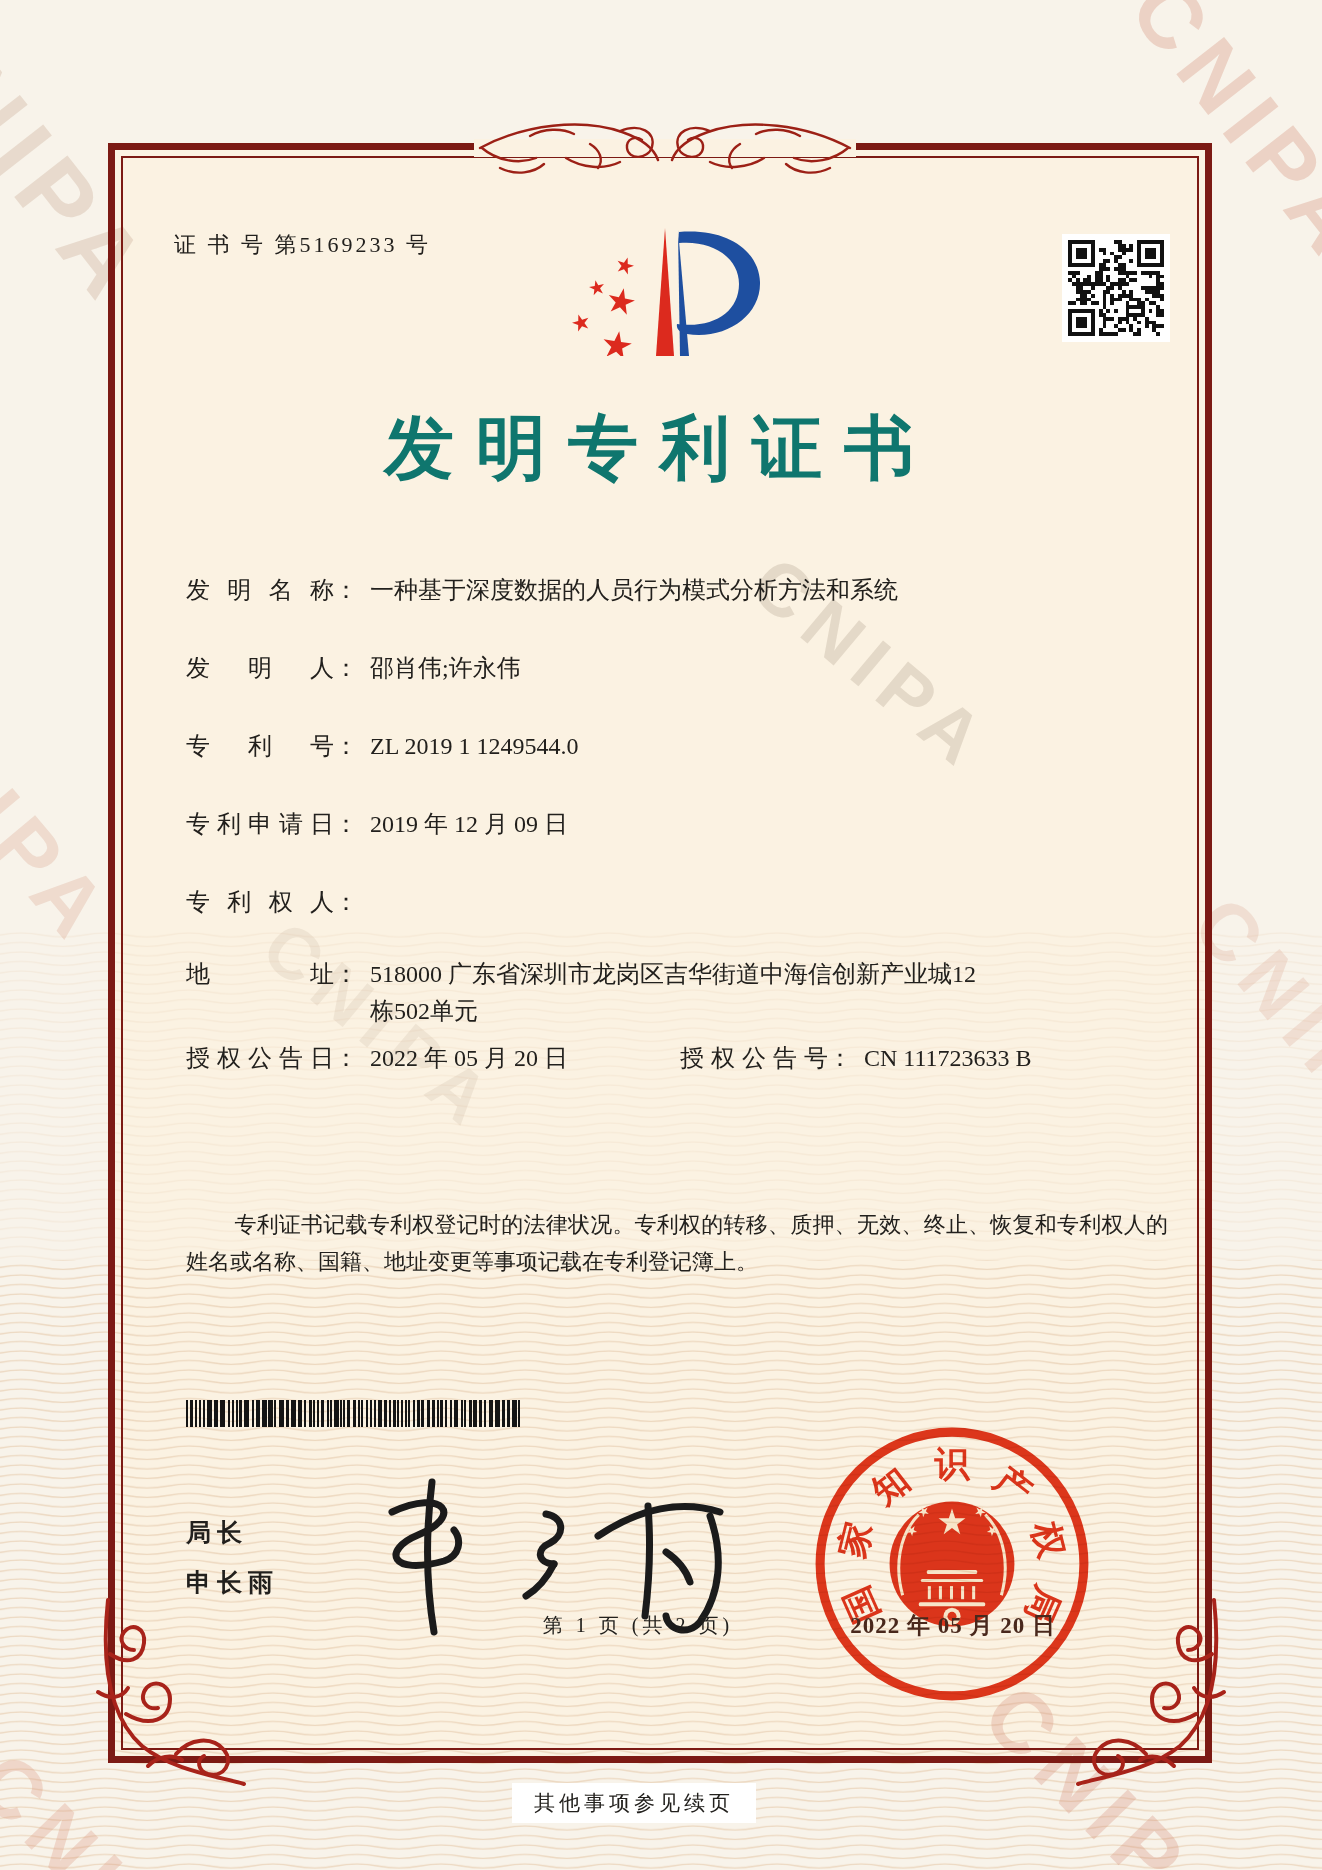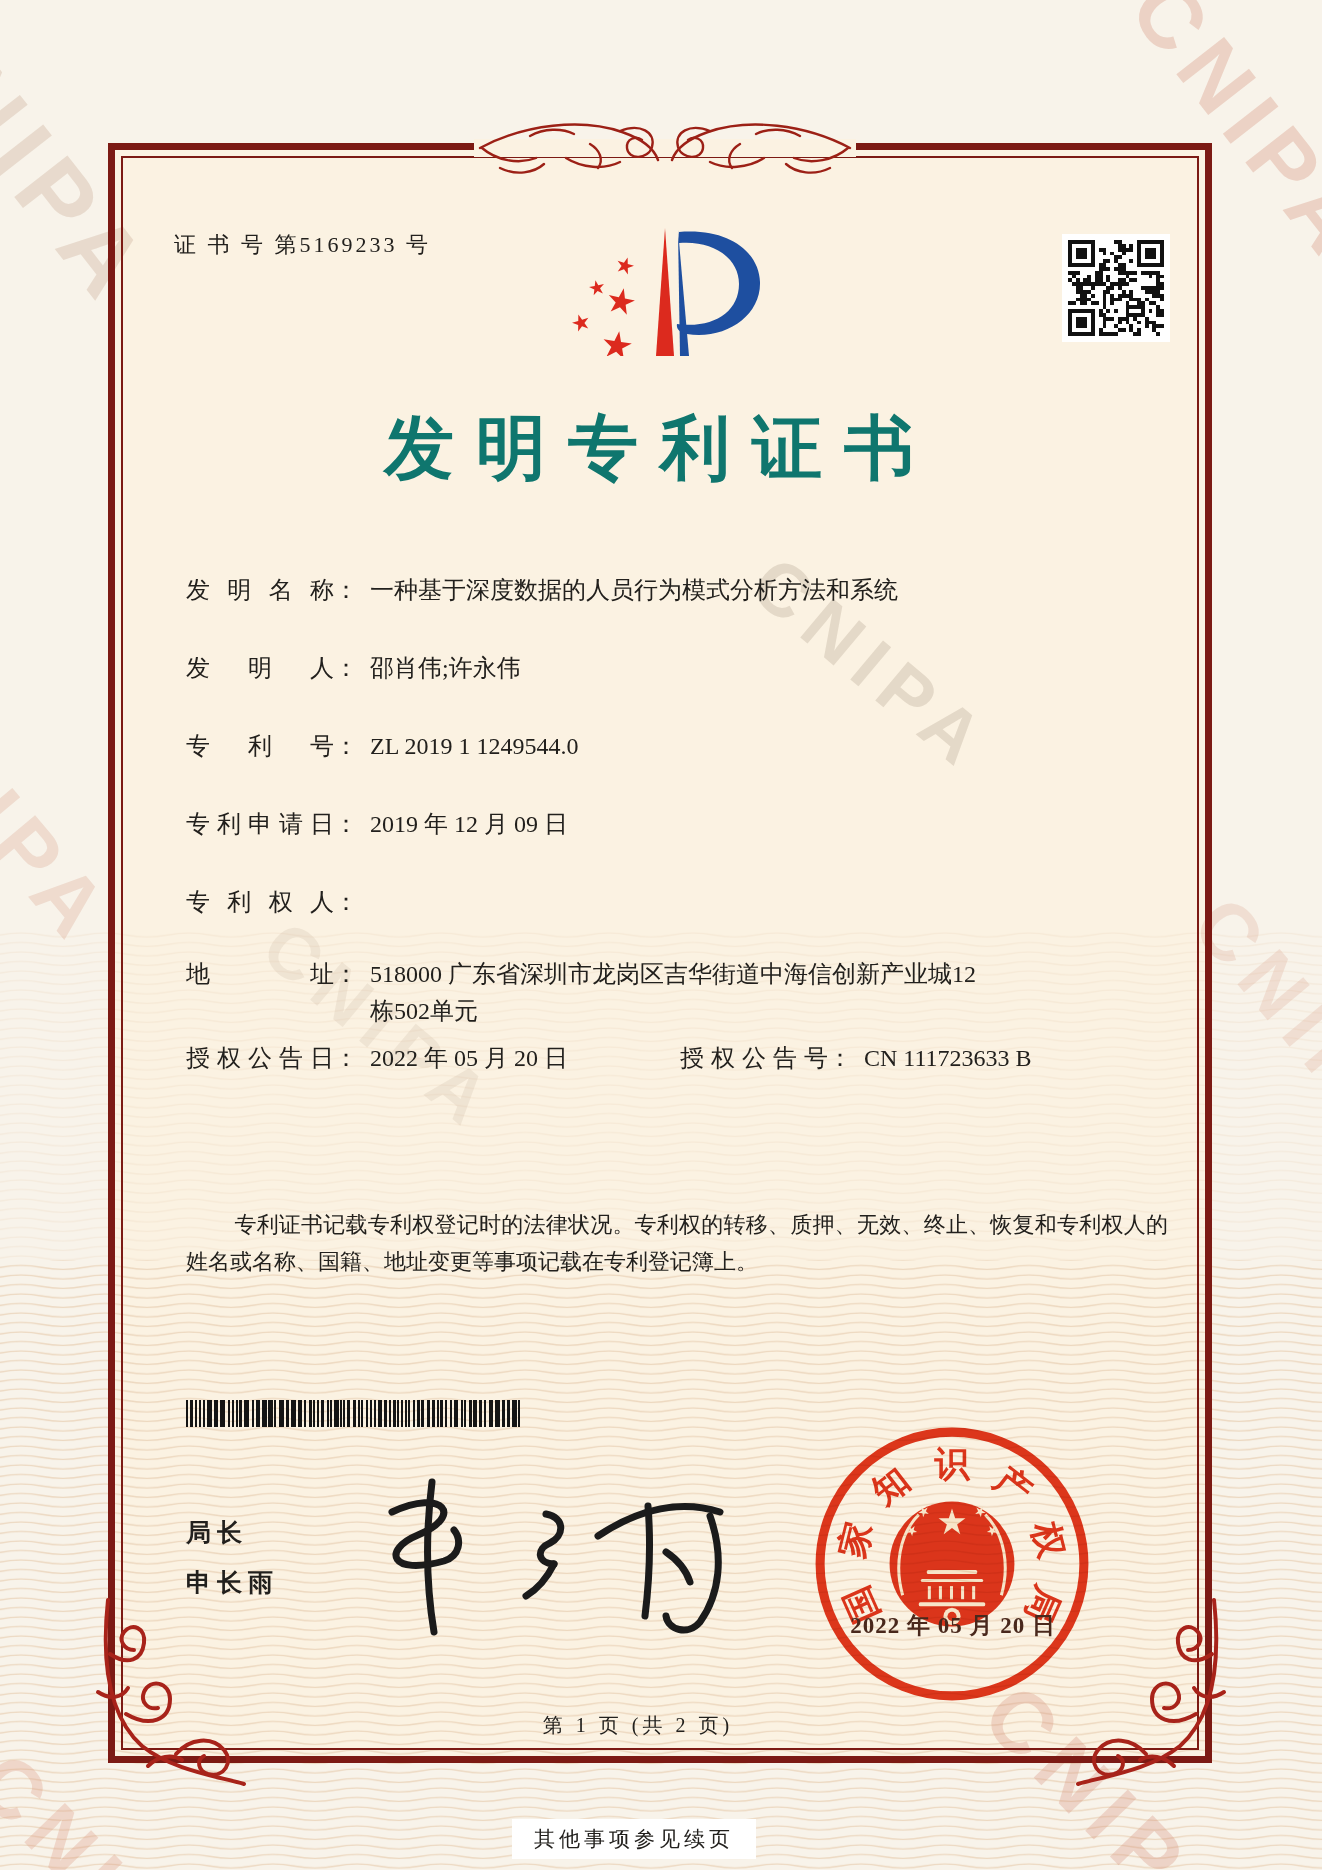--- a/index.html
+++ b/index.html
@@ -41,24 +41,24 @@
   #p1{top:1088px}#p2{top:1206px}
   .barcode{position:absolute;left:186px;top:1400px;width:342px;height:27px;}
   .signer{position:absolute;left:186px;font-size:25px;font-weight:600;
           font-family:Liberation Mono, monospace;letter-spacing:6px;}
   #signer-title{top:1516px}#signer-name{top:1566px}
   .signature{position:absolute;left:348px;top:1472px;}
   .seal{position:absolute;left:806px;top:1418px;width:292px;height:292px;mix-blend-mode:multiply;}
   .seal text{font-family:"Liberation Serif","DejaVu Serif",serif;font-weight:bold;font-size:35px;fill:#de2e12;}
   .seal-date{position:absolute;left:812px;top:1610px;width:282px;text-align:center;
              font-size:23px;color:#49281c;letter-spacing:1px;font-weight:bold;}
-  .page-info{position:absolute;left:108px;top:1712px;width:1060px;text-align:center;
+  .page-info{position:absolute;left:108px;top:1612px;width:1060px;text-align:center;
              font-size:20px;letter-spacing:4px;}
   .cont-note{position:absolute;left:512px;top:1783px;background:#ffffff;padding:6px 22px;
-             font-size:21px;letter-spacing:4px;margin-top:36px;}
+             font-size:21px;letter-spacing:4px;}
   .qr{position:absolute;left:1062px;top:234px;width:108px;height:108px;background:#fff;padding:6px;box-sizing:border-box;}
   .logo{position:absolute;left:553px;top:222px;width:208px;height:134px;}
 </style>
 </head>
 <body>
 
 <div class="page">
 
   <div class="frame-fill"></div>
 

